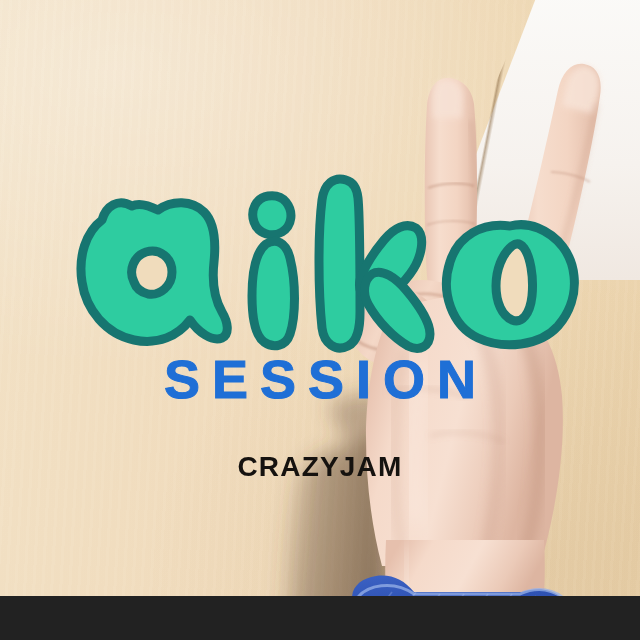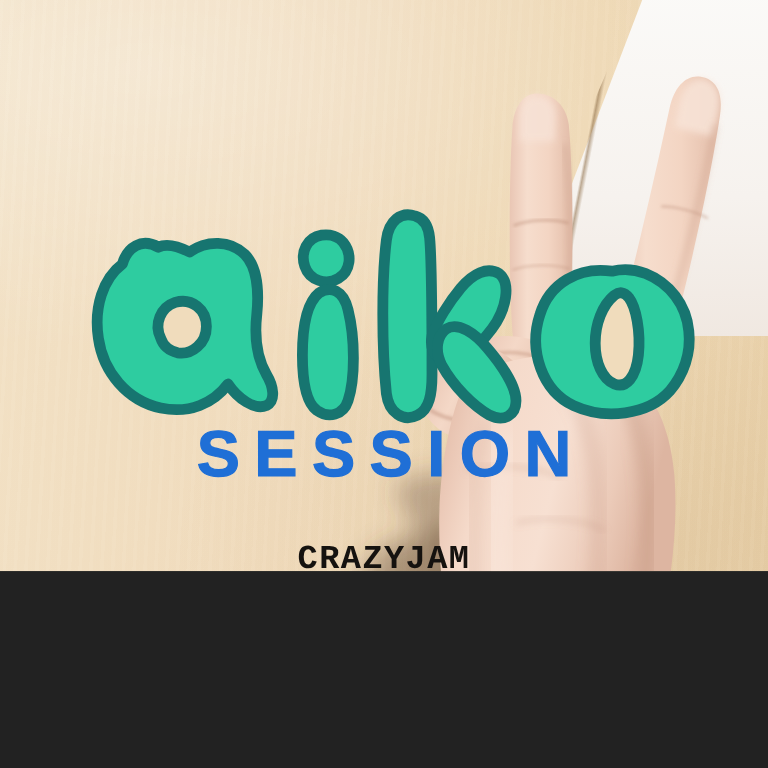--- a/index.html
+++ b/index.html
@@ -1,20 +1,20 @@
 <!DOCTYPE html>
 <html><head>
 <meta charset="utf-8">
 <style>
   html,body{margin:0;padding:0;background:#222;}
   body{font-family:"Liberation Sans",sans-serif;}
 
   #poster{
     position:relative;
-    width:640px;height:476px;
+    width:640px;height:596px;
     overflow:hidden;
     background:#fef9c3;
     user-select:none;
   }
 
   
   .bg-base{
     position:absolute;inset:0;
     background:
       linear-gradient(100deg,#F3E2C6 0%, #F1DCBD 42%, #EFD9B5 70%, #EBD3AC 100%);
@@ -74,21 +74,21 @@
     color:#1F6FD6;
     -webkit-text-stroke:1px #1F6FD6;
     white-space:nowrap;
   }
 
   
   .crazyjam{
     position:absolute;
     left:0;right:0;top:452px;
     text-align:center;
-    font-family:Liberation Mono, monospace;
+    font-family:Liberation Sans, sans-serif;
     font-weight:700;
     font-size:28px;
     line-height:30px;
     letter-spacing:1.2px;
     color:#15120F;
     white-space:nowrap;
   }
 </style>
 </head>
 <body>

